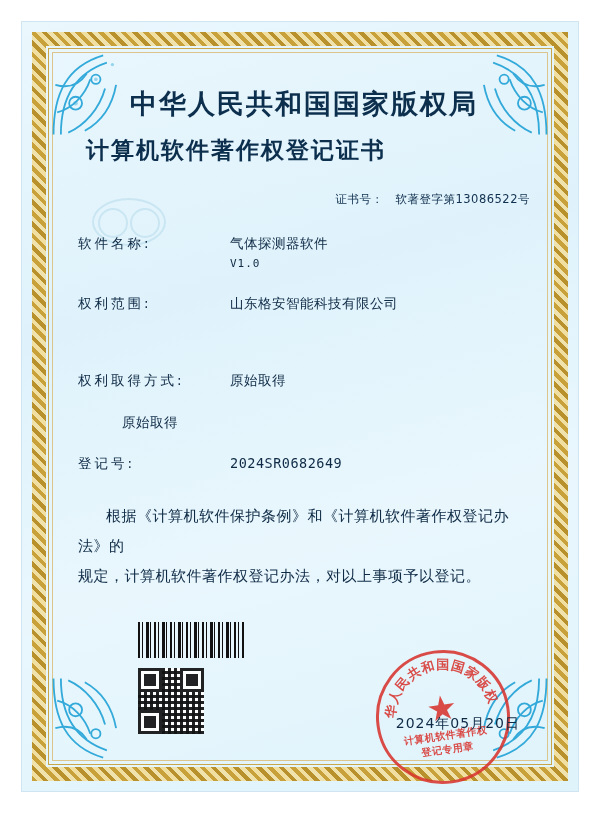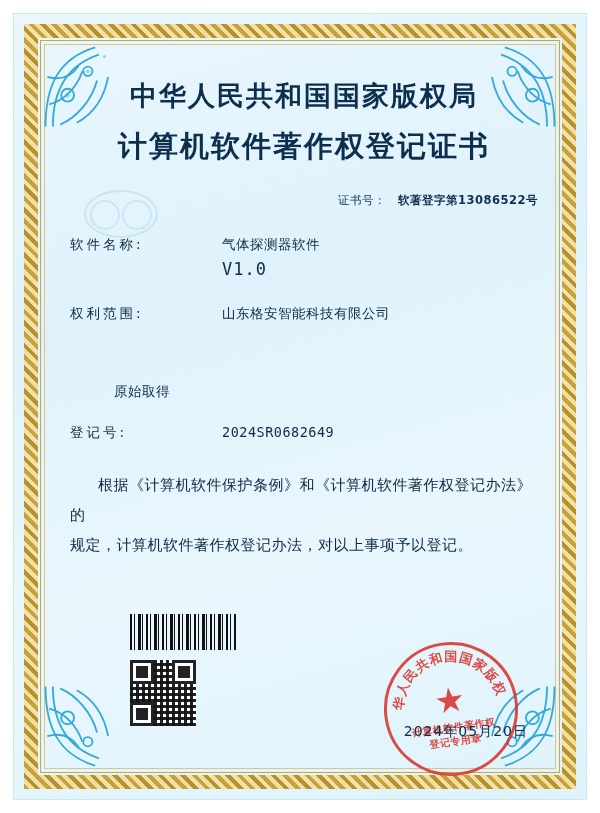--- a/index.html
+++ b/index.html
@@ -6,21 +6,21 @@
   body{
     width:600px;height:813px;
     background:#ffffff;
     font-family:"DejaVu Sans","Liberation Sans",sans-serif;
     overflow:hidden;
   }
   .page{
     position:relative;
     width:600px;height:813px;
     box-sizing:border-box;
-    padding:13px;
+    padding:21px;
     background:#ffffff;
     border-radius:12px;
   }
   
   .cert{
     position:relative;
     width:100%;height:100%;
     box-sizing:border-box;
     background:
       linear-gradient(165deg,#eaf7fd 0%,#dff2fb 35%,#e9f7fd 65%,#dff3fb 100%);
@@ -80,59 +80,59 @@
     text-align:center;
     font-family:"DejaVu Serif","Liberation Serif",serif;
     font-weight:700;
     font-size:27px;
     letter-spacing:2px;
     color:#0d2f4e;
     margin:0 0 10px 0;
     line-height:1.45;
   }
   .title2{
-    text-align:center;
+    text-align:left;
     font-family:"DejaVu Serif","Liberation Serif",serif;
     font-weight:700;
-    font-size:29px;
+    font-size:23px;
     letter-spacing:2px;
     color:#0d2f4e;
-    margin:0;
+    margin:8px;
     line-height:1.45;
   }
   .certno{
     margin-top:26px;
     text-align:right;
     font-size:11.5px;
     color:#10304f;
     letter-spacing:.5px;
   }
   .certno .lbl{margin-right:12px;}
-  .certno .val{font-weight:700;}
+  .certno .val{font-weight:400;}
 
   .fields{margin-top:26px;}
   .row{
     display:flex;
     align-items:flex-start;
     margin-bottom:20px;
     font-size:13.5px;
     line-height:1.6;
   }
   .row .label{
     width:108px;flex:0 0 108px;
     color:#0e2a45;
     letter-spacing:3px;
     white-space:nowrap;
   }
   .row .value{
     color:#0e2a45;
     letter-spacing:.5px;
     margin-left:44px;
   }
-  .value .ver{display:block;font-family:"DejaVu Sans Mono","Liberation Mono",monospace;font-size:17px;letter-spacing:1px;}
+  .value .ver{display:block;font-family:"DejaVu Sans Mono","Liberation Mono",monospace;font-size:11px;letter-spacing:1px;}
   .value.mono{font-family:"DejaVu Sans Mono","Liberation Mono",monospace;letter-spacing:.5px;}
 
   .gap{height:36px;}
 
   .para{
     margin-top:26px;
     font-size:15px;
     line-height:2.0;
     color:#0e2a45;
     text-indent:28px;
@@ -284,20 +284,24 @@
           </div>
         </div>
 
         <div class="row">
           <div class="label">权利范围:</div>
           <div class="value">山东格安智能科技有限公司</div>
         </div>
 
         <div class="gap"></div>
 
+        <div class="row">
+          <div class="label">权利取得方式:</div>
+          <div class="value">原始取得</div>
+        </div>
 
         <div class="row">
           <div class="value">原始取得</div>
         </div>
 
         <div class="row">
           <div class="label">登记号:</div>
           <div class="value mono">2024SR0682649</div>
         </div>
 

